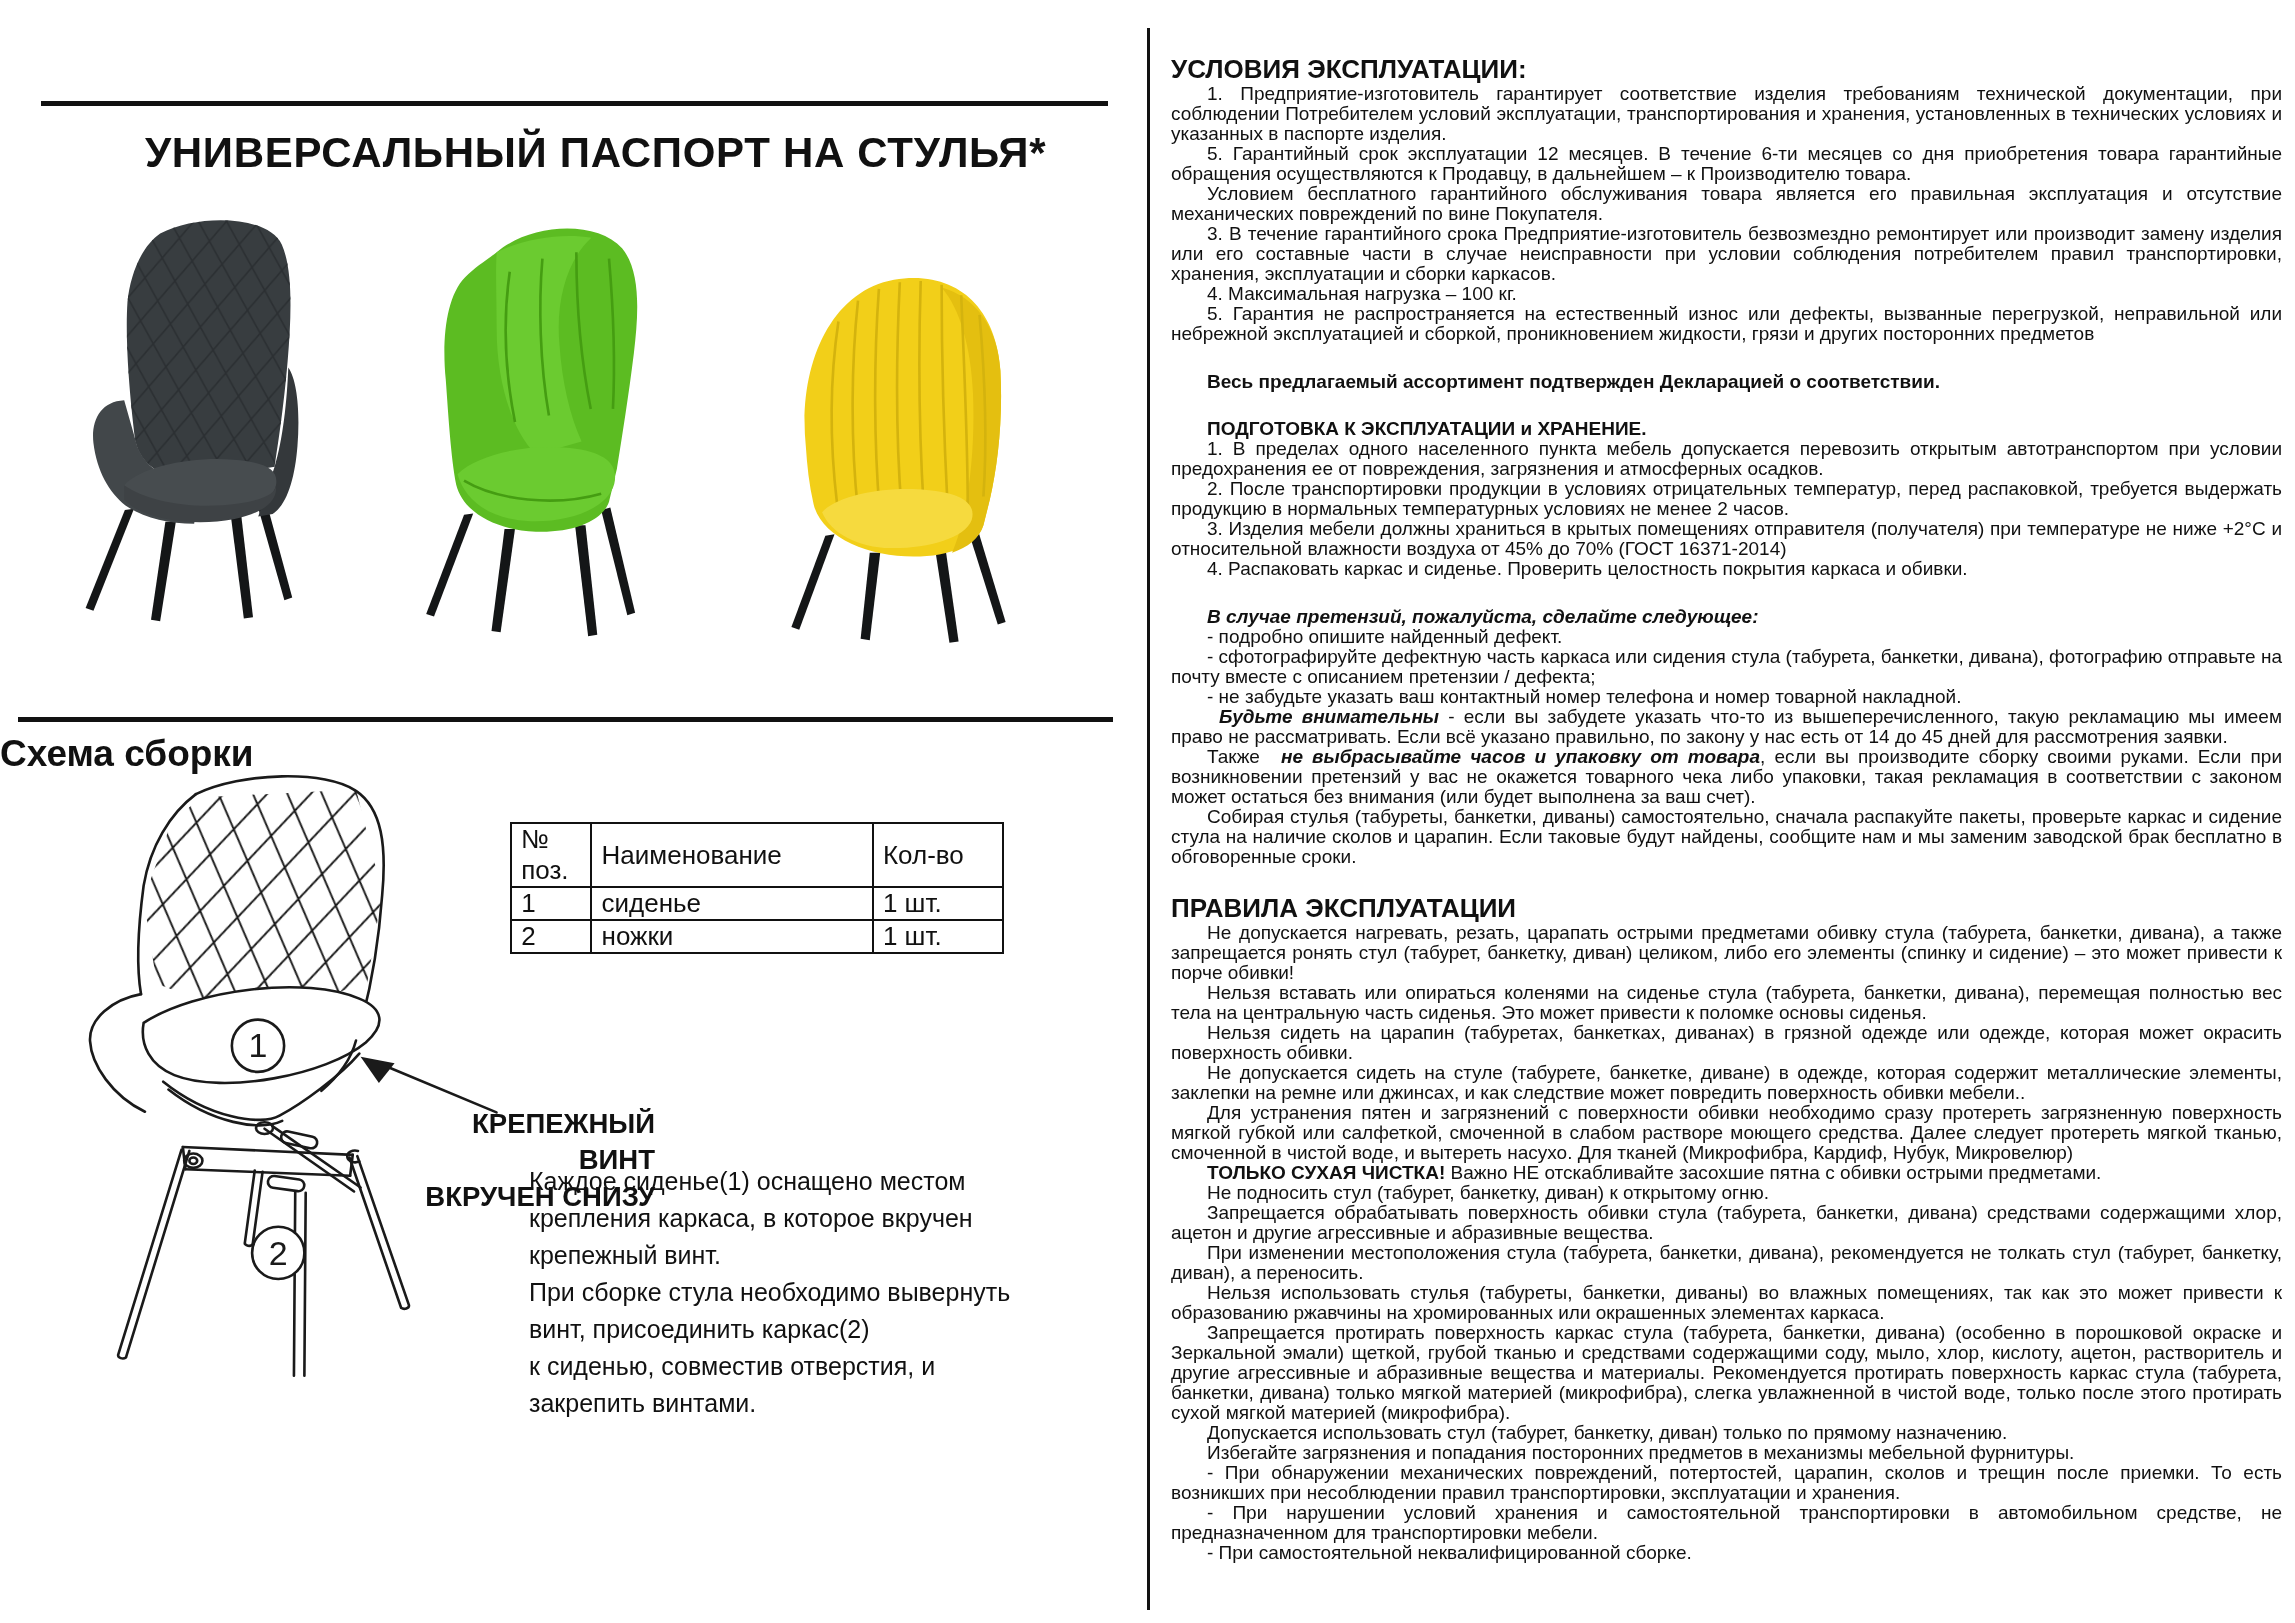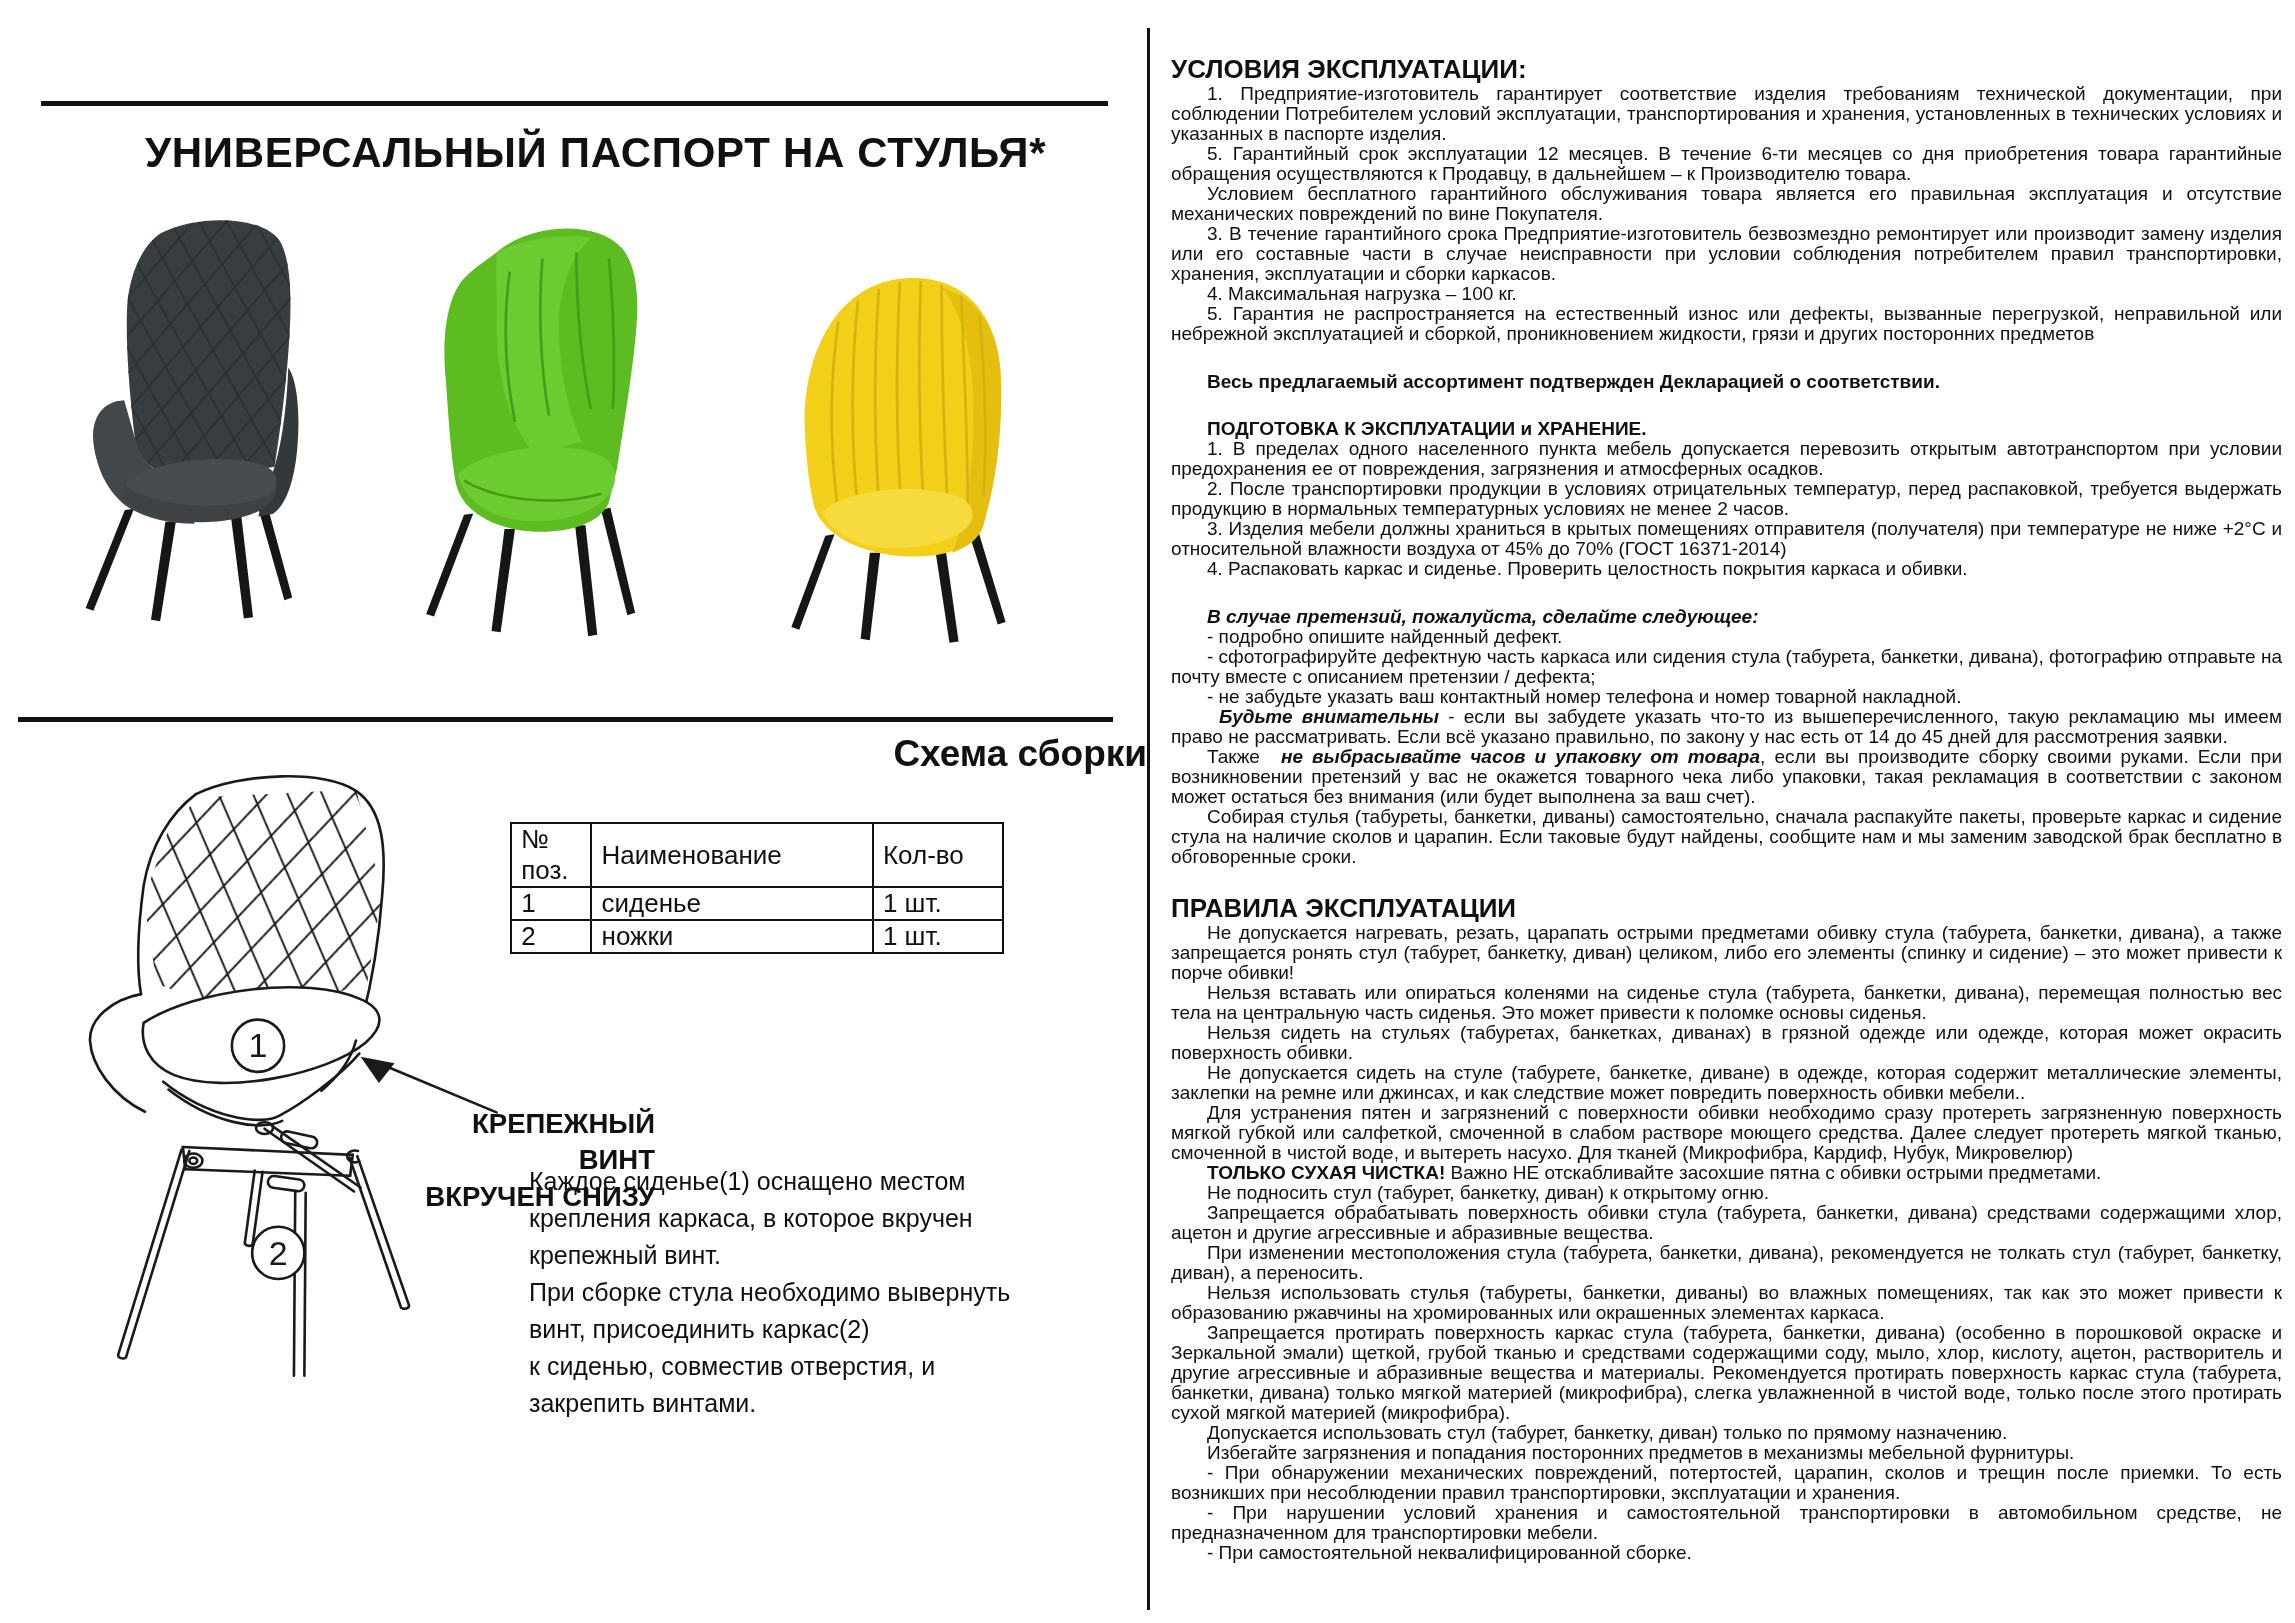--- a/index.html
+++ b/index.html
@@ -6,21 +6,21 @@
   body{width:2295px;height:1624px;position:relative;overflow:hidden;
        font-family:"Liberation Sans","DejaVu Sans",sans-serif;color:#111;}
   .abs{position:absolute;}
   
   .rule{background:#111;height:5.2px;}
   #top-rule{left:41px;top:101px;width:1067px;}
   #mid-rule{left:18.3px;top:717px;width:1095px;}
   #v-divider{left:1147px;top:27.5px;width:3.3px;height:1582px;background:#111;}
   #doc-title{left:145px;top:129px;width:869px;font-size:42px;font-weight:bold;
              letter-spacing:0.7px;white-space:nowrap;}
-  #schema-title{left:0;top:733px;width:1147px;text-align:right;font-size:37px;font-weight:bold;}
+  #schema-title{left:0;top:733px;width:1147px;text-align:left;font-size:37px;font-weight:bold;}
   
   #parts-table{left:510px;top:822px;border-collapse:collapse;table-layout:fixed;}
   #parts-table td{border:2.6px solid #111;font-size:26px;padding:0 9.2px;vertical-align:middle;
                   background:#fff;}
   #parts-table .c-num{width:60px;}
   #parts-table .c-name{width:261px;}
   #parts-table .c-qty{width:110px;}
   #parts-table tr.hdr td{height:52px;}
   #parts-table tr.row td{height:31px;}
   
@@ -209,21 +209,21 @@
     <p class="blk h-italic mt"><span>В случае претензий, пожалуйста, сделайте следующее:</span></p>
     <p class="blk p"><span>- подробно опишите найденный дефект.</span></p>
     <p class="blk p"><span>- сфотографируйте дефектную часть каркаса или сидения стула (табурета, банкетки, дивана), фотографию отправьте на почту вместе с описанием претензии / дефекта;</span></p>
     <p class="blk p"><span>- не забудьте указать ваш контактный номер телефона и номер товарной накладной.</span></p>
     <p class="blk p"><span class="b i">Будьте внимательны</span><span> - если вы забудете указать что-то из вышеперечисленного, такую рекламацию мы имеем право не рассматривать. Если всё указано правильно, по закону у нас есть от 14 до 45 дней для рассмотрения заявки.</span></p>
     <p class="blk p"><span>Также </span><span class="b i">не выбрасывайте часов и упаковку от товара</span><span>, если вы производите сборку своими руками. Если при возникновении претензий у вас не окажется товарного чека либо упаковки, такая рекламация в соответствии с законом может остаться без внимания (или будет выполнена за ваш счет).</span></p>
     <p class="blk p"><span>Собирая стулья (табуреты, банкетки, диваны) самостоятельно, сначала распакуйте пакеты, проверьте каркас и сидение стула на наличие сколов и царапин. Если таковые будут найдены, сообщите нам и мы заменим заводской брак бесплатно в обговоренные сроки.</span></p>
     <p class="blk h-center mt"><span>ПРАВИЛА ЭКСПЛУАТАЦИИ</span></p>
     <p class="blk p"><span>Не допускается нагревать, резать, царапать острыми предметами обивку стула (табурета, банкетки, дивана), а также запрещается ронять стул (табурет, банкетку, диван) целиком, либо его элементы (спинку и сидение) – это может привести к порче обивки!</span></p>
     <p class="blk p"><span>Нельзя вставать или опираться коленями на сиденье стула (табурета, банкетки, дивана), перемещая полностью вес тела на центральную часть сиденья. Это может привести к поломке основы сиденья.</span></p>
-    <p class="blk p"><span>Нельзя сидеть на стульях (табуретах, банкетках, диванах) в грязной одежде или одежде, которая может окрасить поверхность обивки.</span></p>
+    <p class="blk p"><span>Нельзя сидеть на царапин (табуретах, банкетках, диванах) в грязной одежде или одежде, которая может окрасить поверхность обивки.</span></p>
     <p class="blk p"><span>Не допускается сидеть на стуле (табурете, банкетке, диване) в одежде, которая содержит металлические элементы, заклепки на ремне или джинсах, и как следствие может повредить поверхность обивки мебели..</span></p>
     <p class="blk p"><span>Для устранения пятен и загрязнений с поверхности обивки необходимо сразу протереть загрязненную поверхность мягкой губкой или салфеткой, смоченной в слабом растворе моющего средства. Далее следует протереть мягкой тканью, смоченной в чистой воде, и вытереть насухо. Для тканей (Микрофибра, Кардиф, Нубук, Микровелюр)</span></p>
     <p class="blk p"><span class="b">ТОЛЬКО СУХАЯ ЧИСТКА!</span><span> Важно НЕ отскабливайте засохшие пятна с обивки острыми предметами.</span></p>
     <p class="blk p"><span>Не подносить стул (табурет, банкетку, диван) к открытому огню.</span></p>
     <p class="blk p"><span>Запрещается обрабатывать поверхность обивки стула (табурета, банкетки, дивана) средствами содержащими хлор, ацетон и другие агрессивные и абразивные вещества.</span></p>
     <p class="blk p"><span>При изменении местоположения стула (табурета, банкетки, дивана), рекомендуется не толкать стул (табурет, банкетку, диван), а переносить.</span></p>
     <p class="blk p"><span>Нельзя использовать стулья (табуреты, банкетки, диваны) во влажных помещениях, так как это может привести к образованию ржавчины на хромированных или окрашенных элементах каркаса.</span></p>
     <p class="blk p"><span>Запрещается протирать поверхность каркас стула (табурета, банкетки, дивана) (особенно в порошковой окраске и Зеркальной эмали) щеткой, грубой тканью и средствами содержащими соду, мыло, хлор, кислоту, ацетон, растворитель и другие агрессивные и абразивные вещества и материалы. Рекомендуется протирать поверхность каркас стула (табурета, банкетки, дивана) только мягкой материей (микрофибра), слегка увлажненной в чистой воде, только после этого протирать сухой мягкой материей (микрофибра).</span></p>
     <p class="blk p"><span>Допускается использовать стул (табурет, банкетку, диван) только по прямому назначению.</span></p>
     <p class="blk p"><span>Избегайте загрязнения и попадания посторонних предметов в механизмы мебельной фурнитуры.</span></p>

